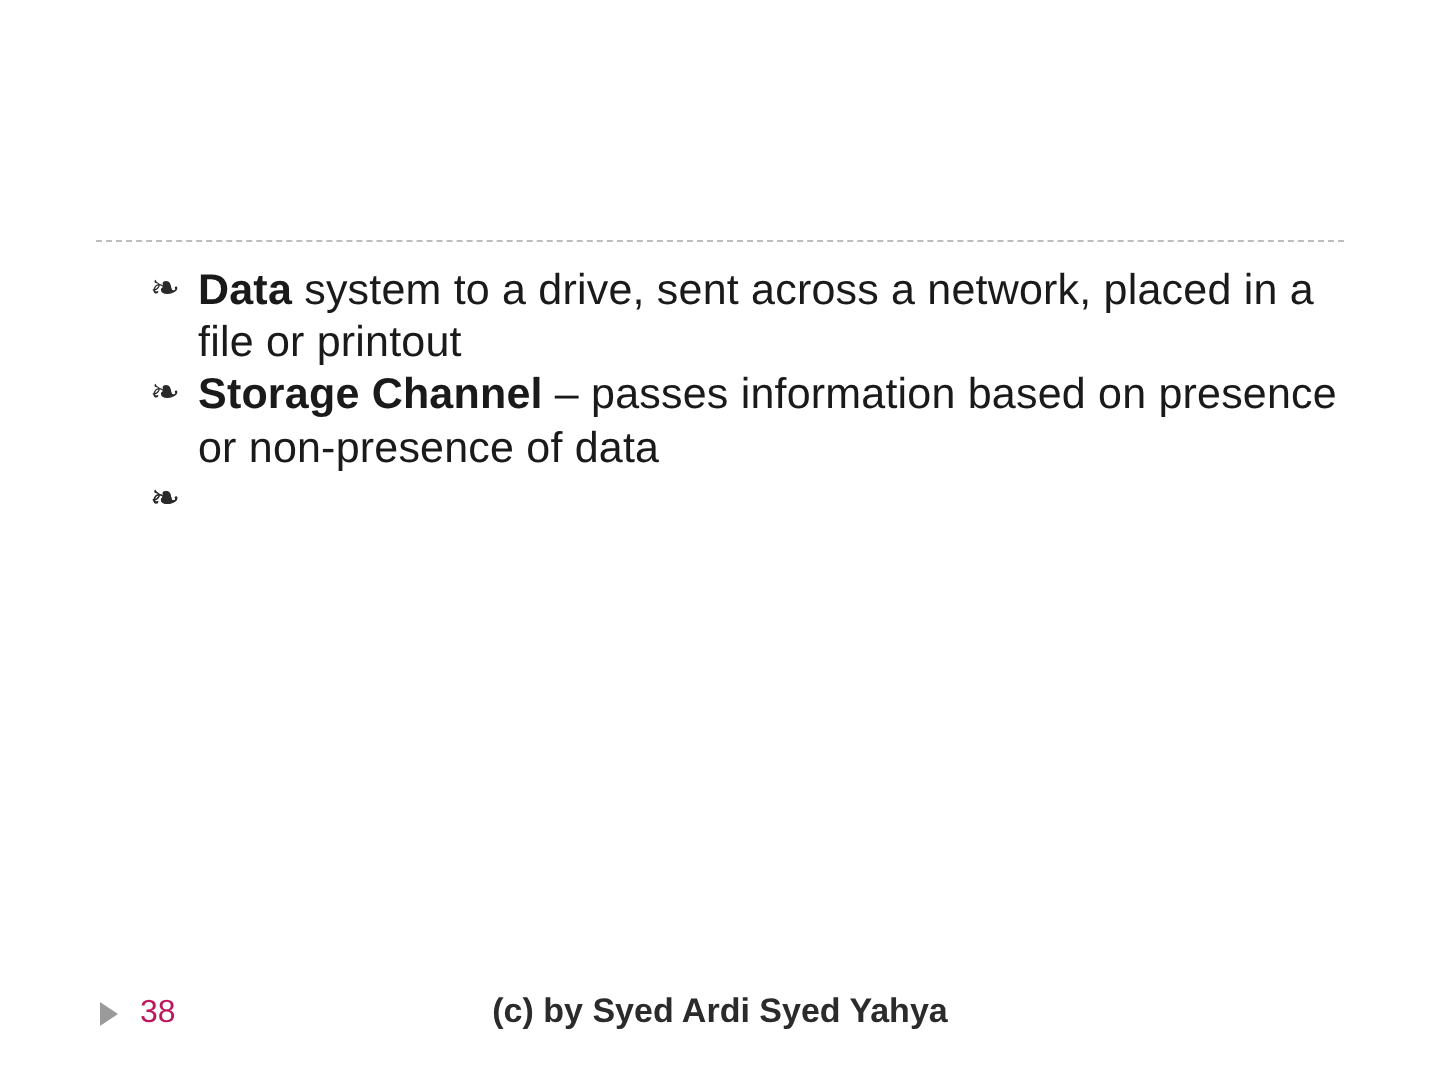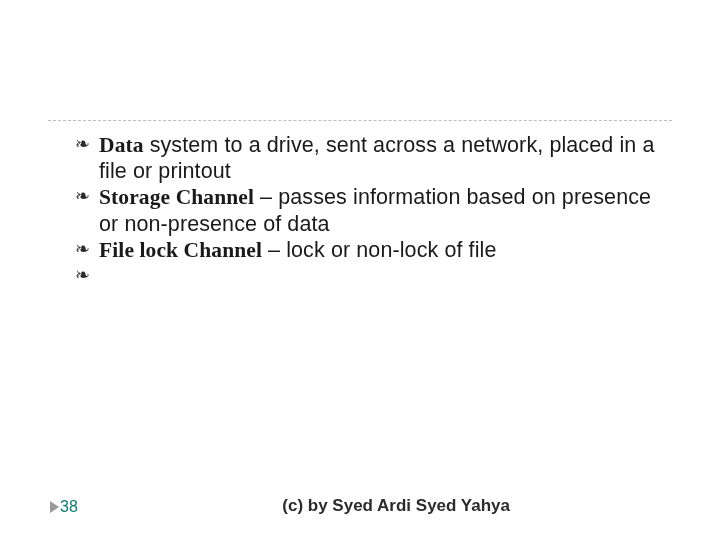--- a/index.html
+++ b/index.html
@@ -42,41 +42,42 @@
   }
   .item .bullet {
     position: absolute;
     left: 0;
     top: 3px;
     font-size: 18px;
     line-height: 1;
     color: #2a2a2a;
   }
   .item .text { display: inline; }
-  .b { font-weight: 700; font-family: Liberation Serif, serif; }
+  .b { font-weight: 700; }
   .footer {
     position: absolute;
     left: 48px;
     bottom: 24px;
     width: 624px;
     display: flex;
     align-items: center;
   }
   .pg-arrow svg { display: block; }
   .page-num {
+    margin-left: 10px;
     font-size: 16px;
-    color: #0f766e;
+    color: #be185d;
   }
   .copyright {
     position: absolute;
     left: 50%;
     transform: translateX(-50%);
     bottom: 0;
     width: 300px;
-    text-align: right;
+    text-align: center;
     font-size: 17px;
     font-weight: 700;
     color: #2b2b2b;
     line-height: 1.25;
   }
 </style>
 </head>
 <body>
 
 <div class="slide">
@@ -87,21 +88,20 @@
     <div class="item">
       <span class="bullet">❧</span>
       <span class="text"><span class="b">Data</span><span> system to a drive, sent across a network, placed in a file or printout</span></span>
     </div>
     <div class="item">
       <span class="bullet">❧</span>
       <span class="text"><span class="b">Storage Channel</span><span> – passes information based on presence or non-presence of data</span></span>
     </div>
     <div class="item">
       <span class="bullet">❧</span>
-      <span class="text"><span class="b">File lock Channel</span><span> – lock or non-lock of file</span></span>
     </div>
     <div class="item">
       <span class="bullet">❧</span>
     </div>
   </div>
 
   <div class="footer">
     <span class="pg-arrow">
       <svg width="12" height="14" viewBox="0 0 12 14">
           <polygon points="2,1 11,7 2,13" fill="#9a9a9a"></polygon>

